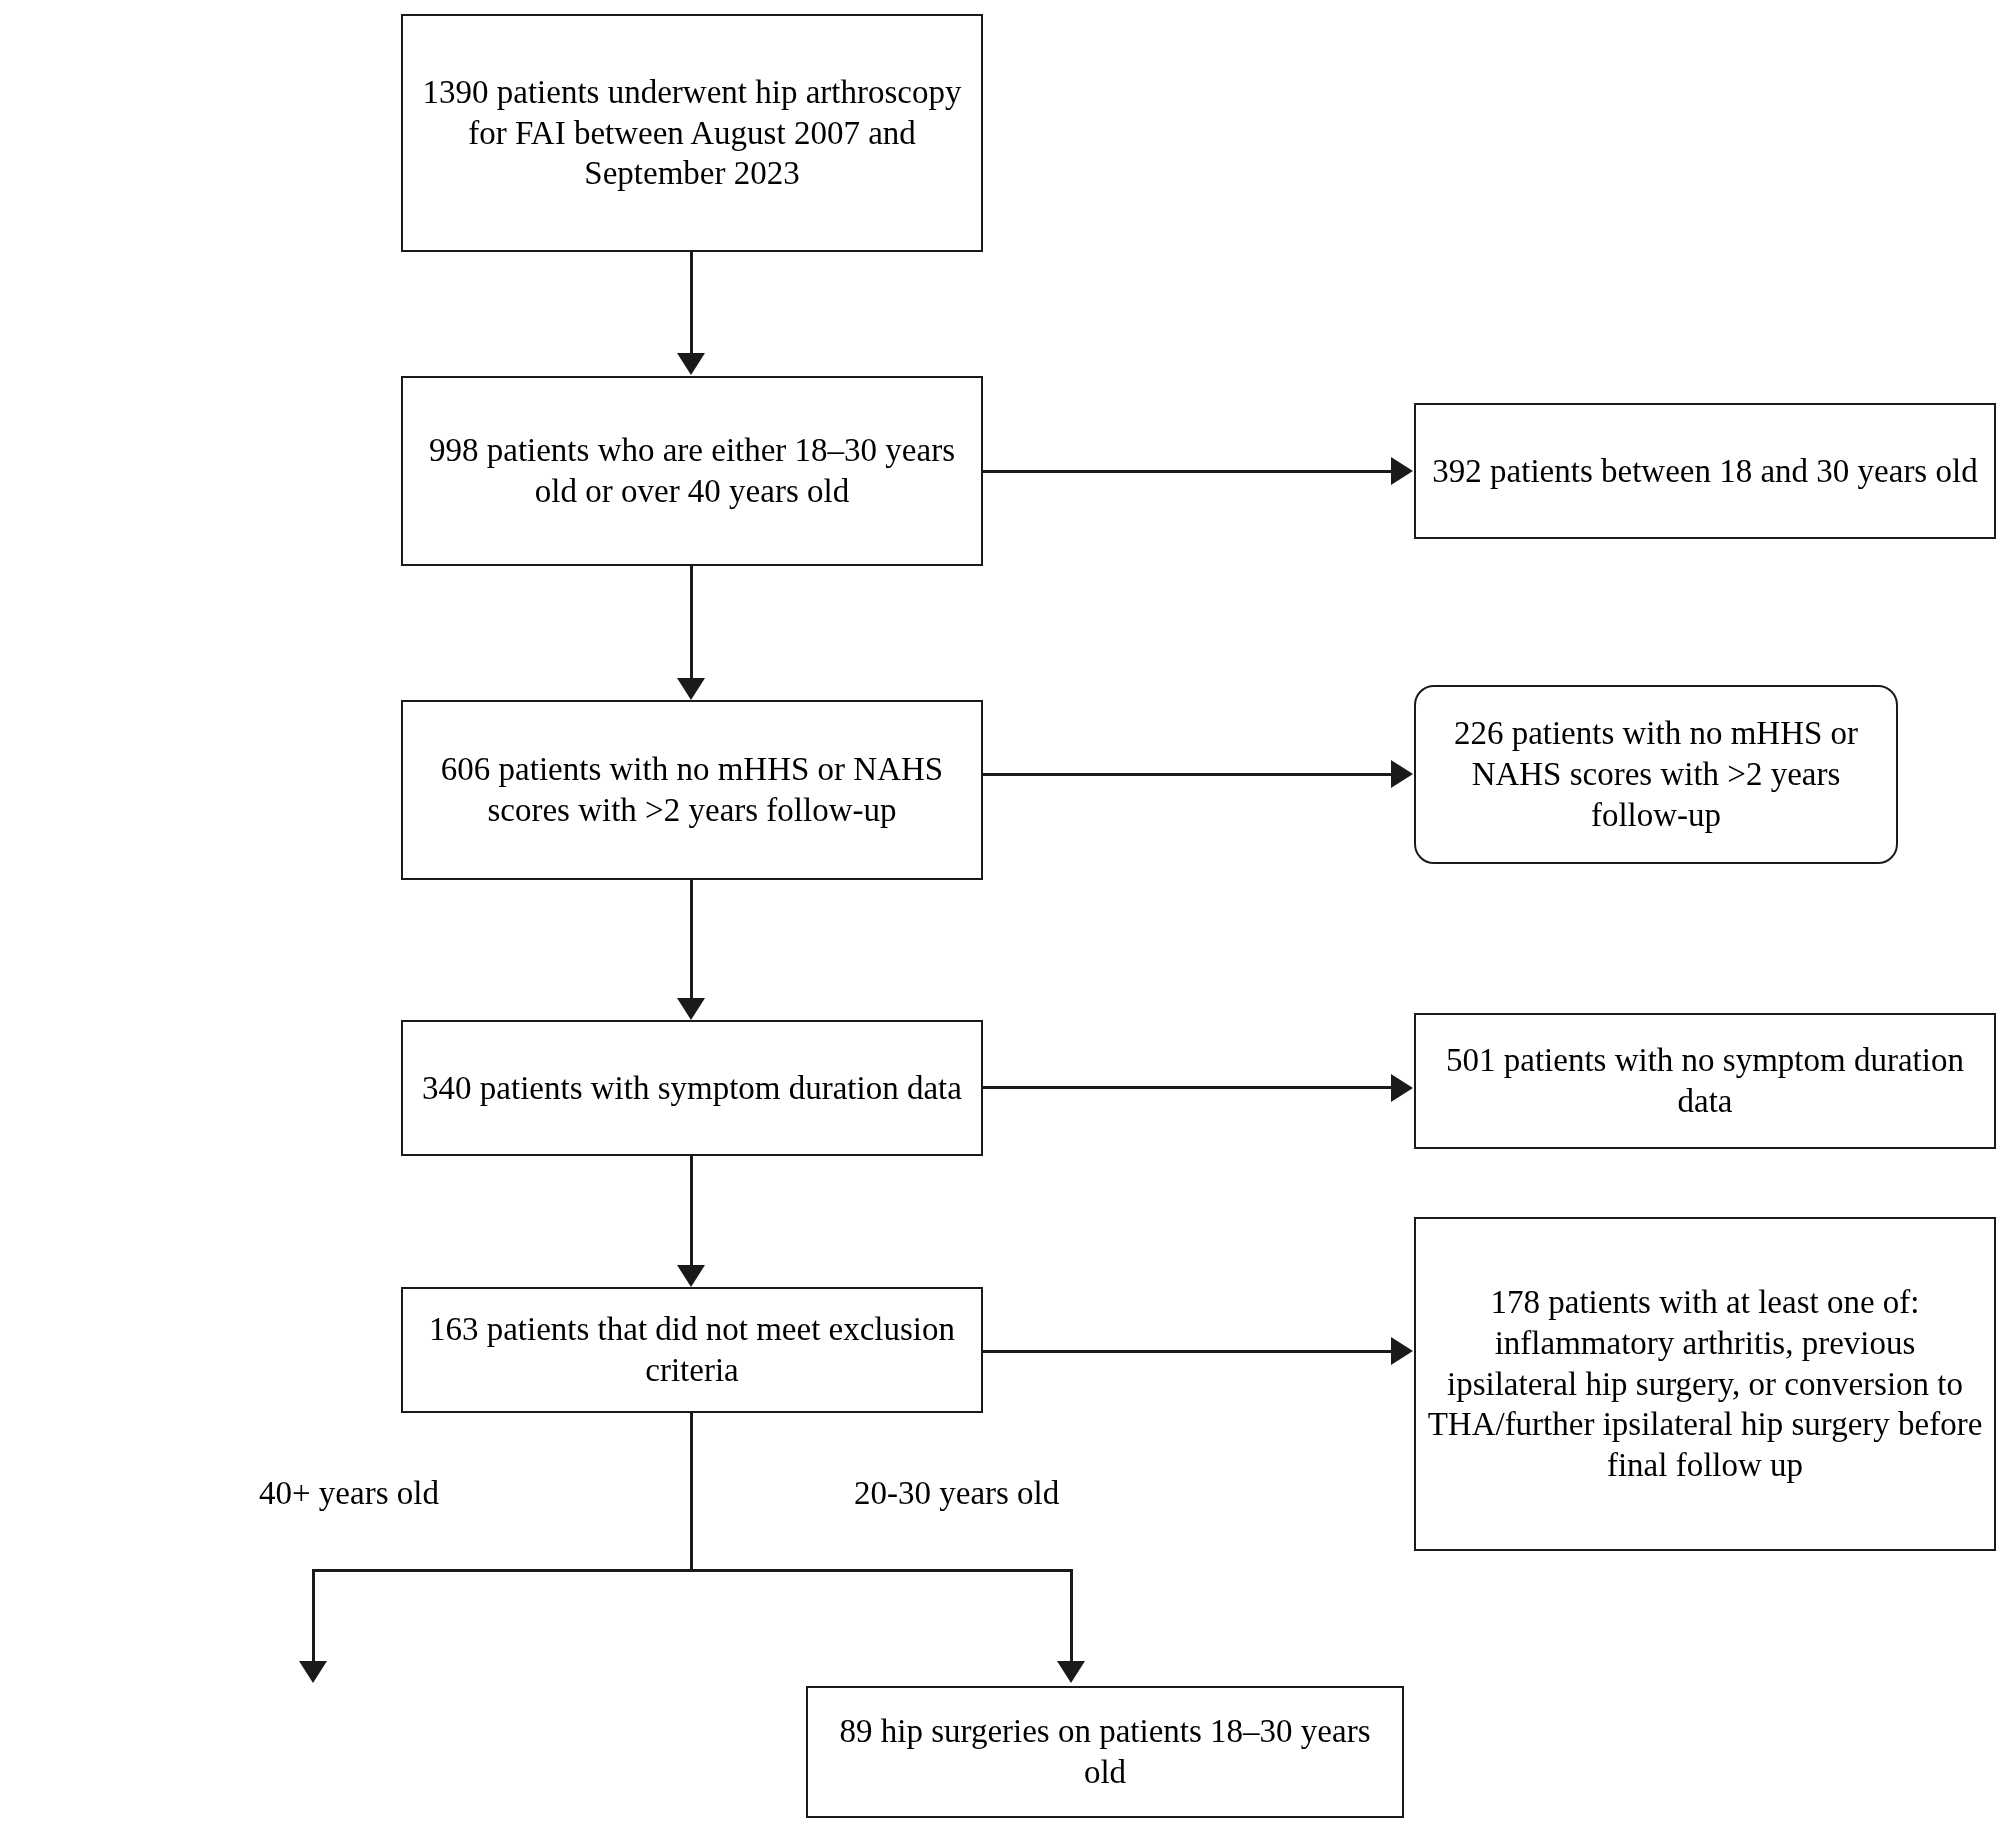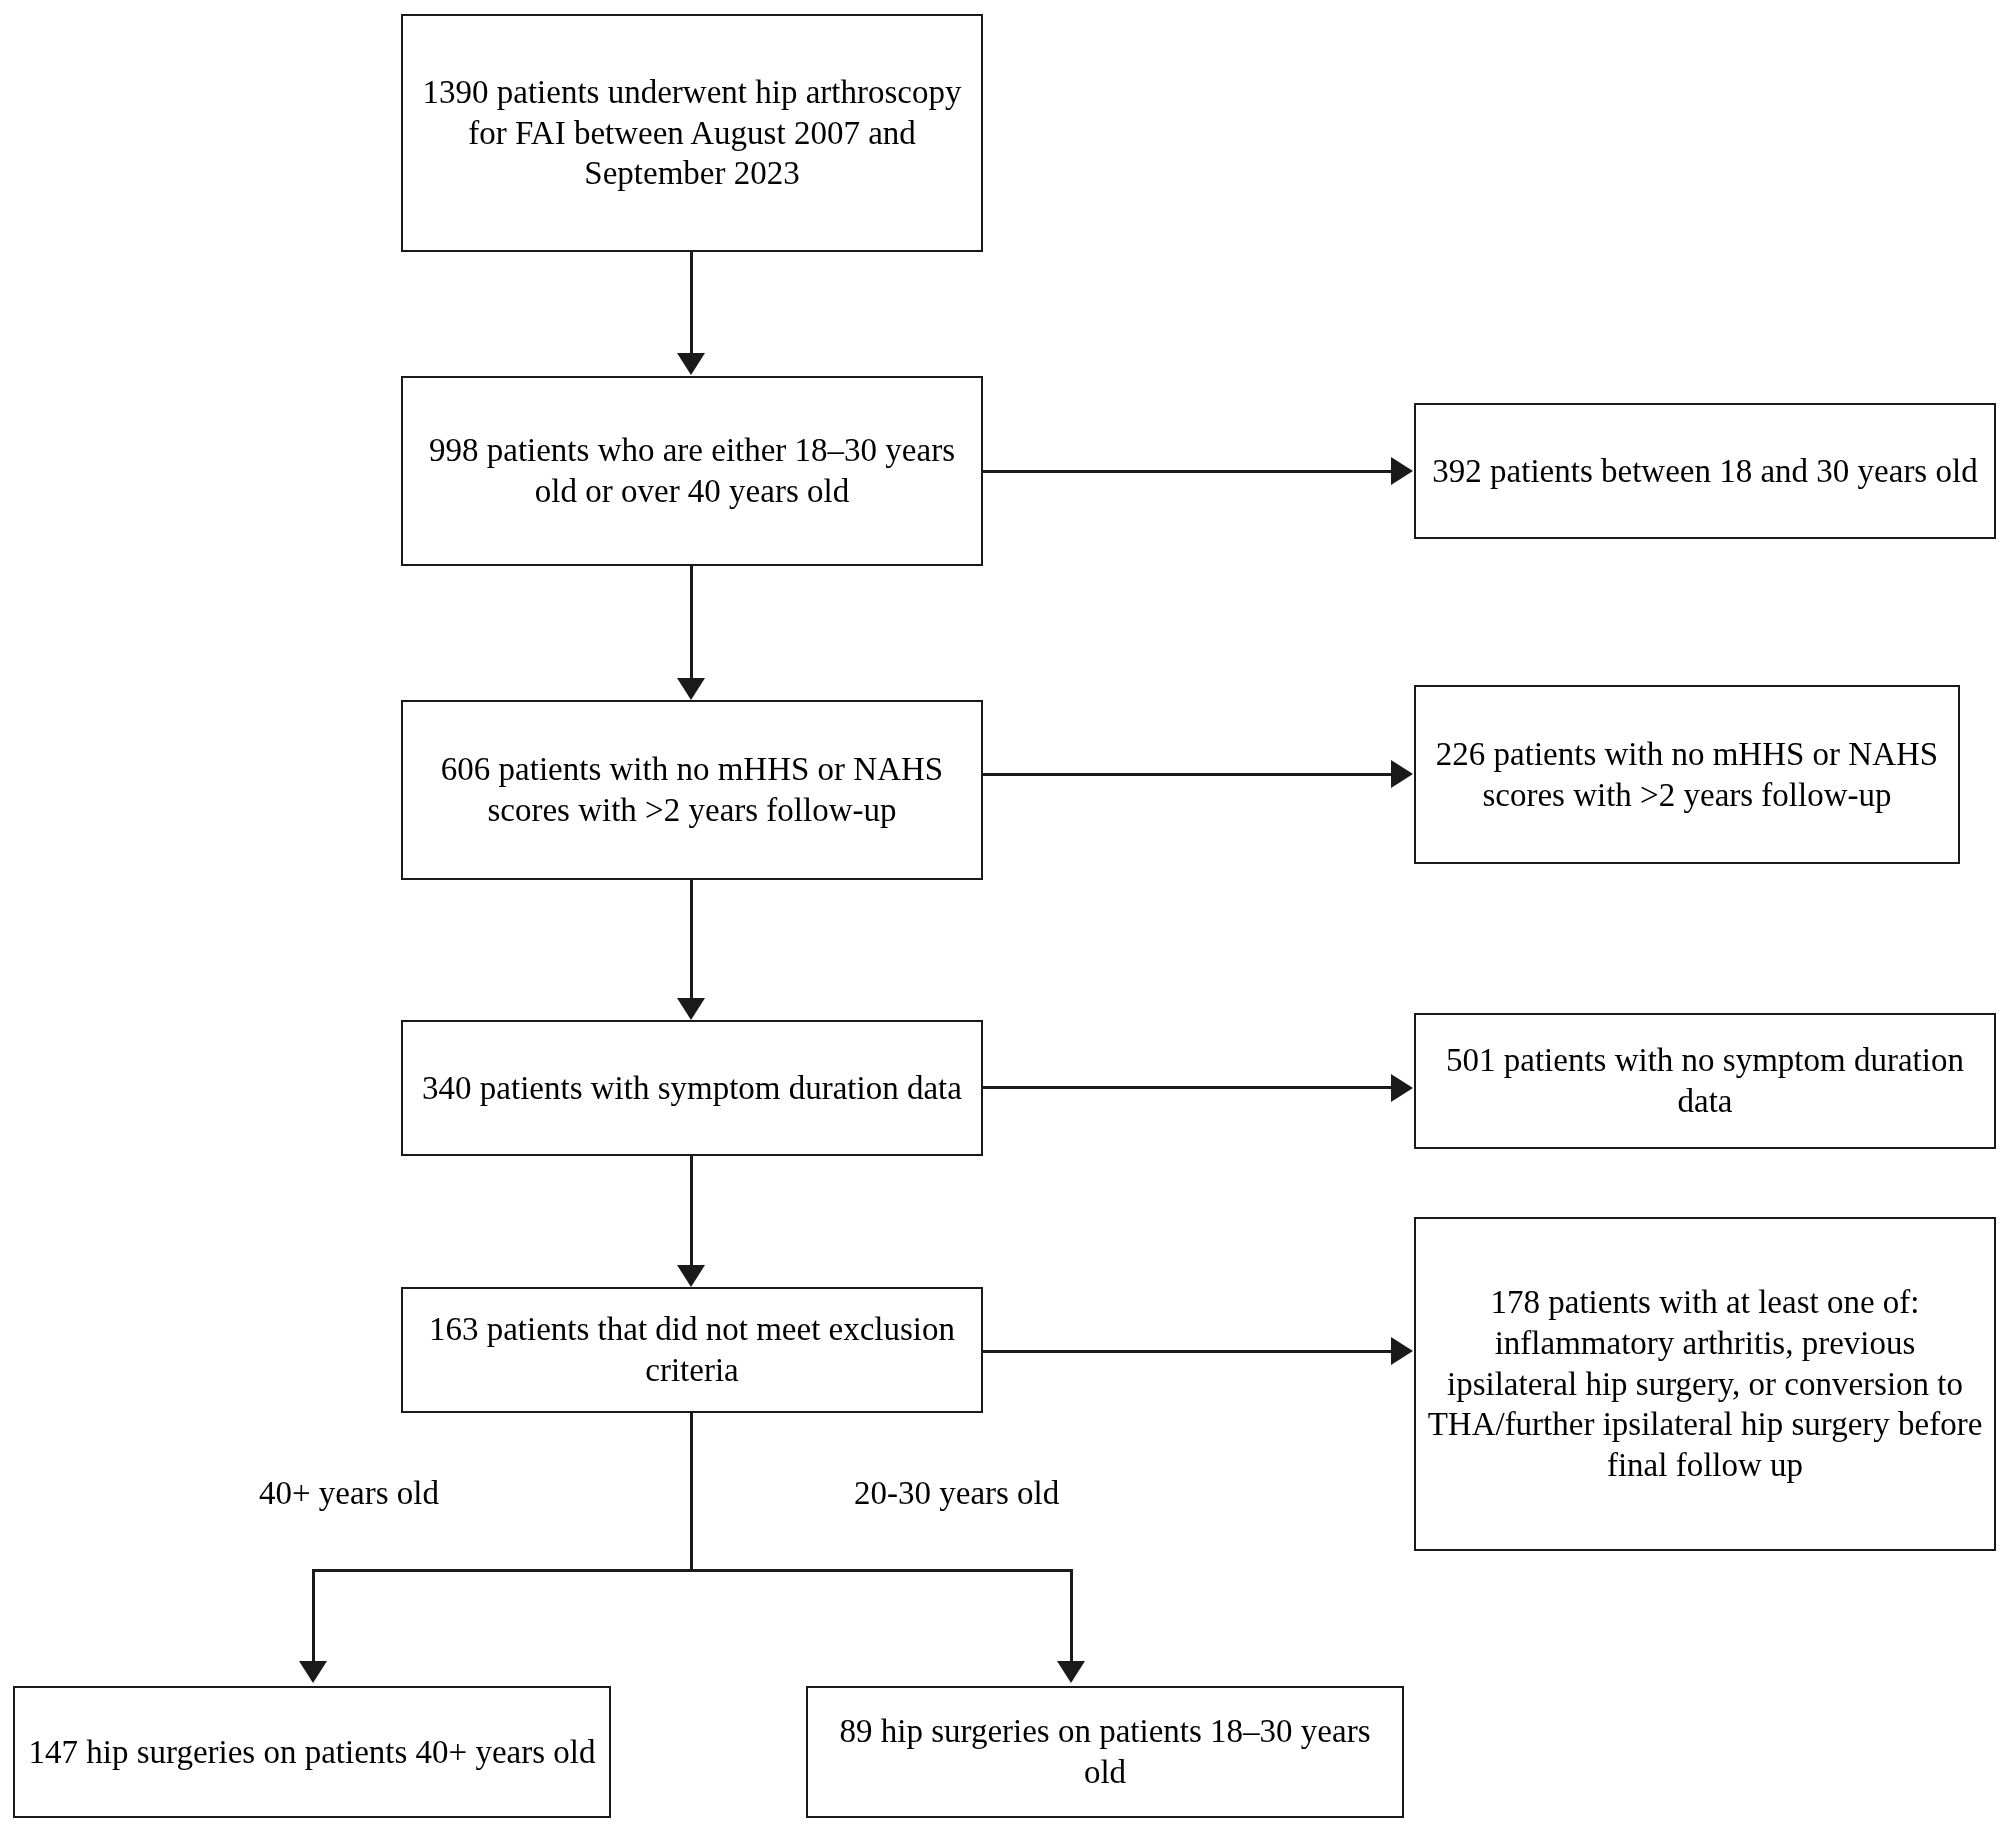--- a/index.html
+++ b/index.html
@@ -83,43 +83,40 @@
   </div>
 
   <div class="node" style="left:1414px; top:403px; width:582px; height:136px;">
     <span>392 patients between 18 and 30 years old</span>
   </div>
 
   <div class="node" style="left:401px; top:700px; width:582px; height:180px;">
     <span>606 patients with no mHHS or NAHS scores with &gt;2 years follow-up</span>
   </div>
 
-  <div class="node" style="left:1414px; top:685px; width:546px; height:179px;">
+  <div class="node" style="left:1414px; top:685px; width:484px; height:179px;border-radius:20px;">
     <span>226 patients with no mHHS or NAHS scores with &gt;2 years follow-up</span>
   </div>
 
   <div class="node" style="left:401px; top:1020px; width:582px; height:136px;">
     <span>340 patients with symptom duration data</span>
   </div>
 
   <div class="node" style="left:1414px; top:1013px; width:582px; height:136px;">
     <span>501 patients with no symptom duration data</span>
   </div>
 
   <div class="node" style="left:401px; top:1287px; width:582px; height:126px;">
     <span>163 patients that did not meet exclusion criteria</span>
   </div>
 
   <div class="node" style="left:1414px; top:1217px; width:582px; height:334px;">
     <span>178 patients with at least one of: inflammatory arthritis, previous ipsilateral hip surgery, or conversion to THA/further ipsilateral hip surgery before final follow up</span>
   </div>
 
-  <div class="node" style="left:13px; top:1686px; width:598px; height:132px;">
-    <span>147 hip surgeries on patients 40+ years old</span>
-  </div>
 
   <div class="node" style="left:806px; top:1686px; width:598px; height:132px;">
     <span>89 hip surgeries on patients 18–30 years old</span>
   </div>
 
   <div class="vline" style="left:690px; top:252px; height:103px;"></div>
   <div class="arrow-down" style="left:677px; top:353px;"></div>
 
   <div class="vline" style="left:690px; top:566px; height:113px;"></div>
   <div class="arrow-down" style="left:677px; top:678px;"></div>

